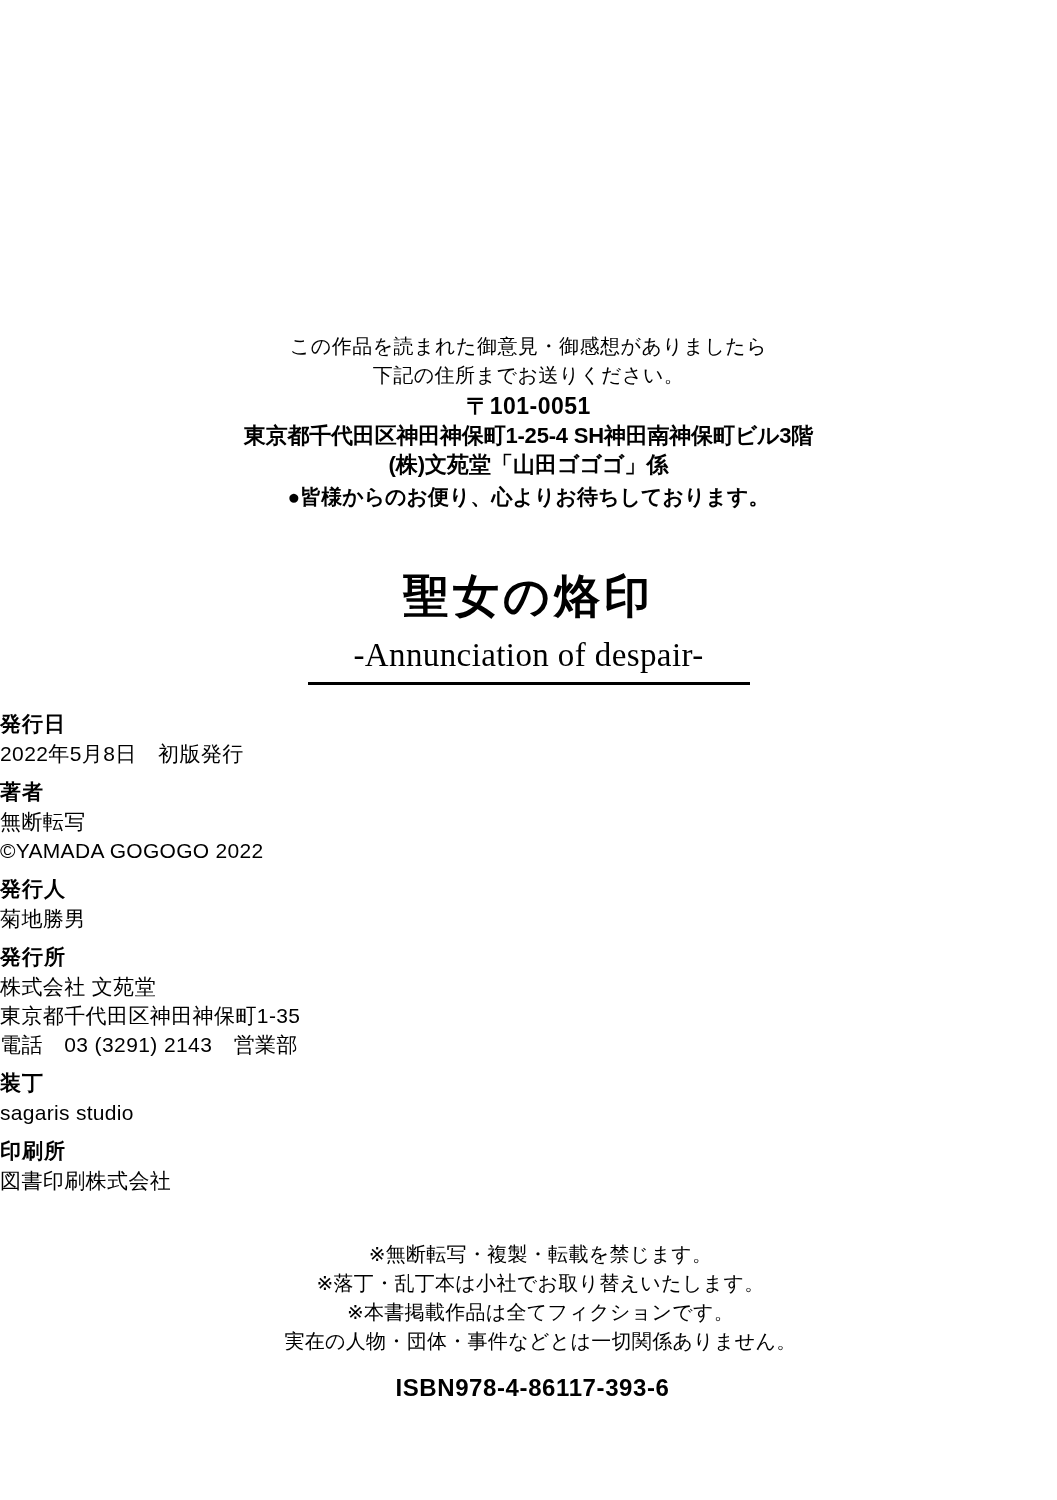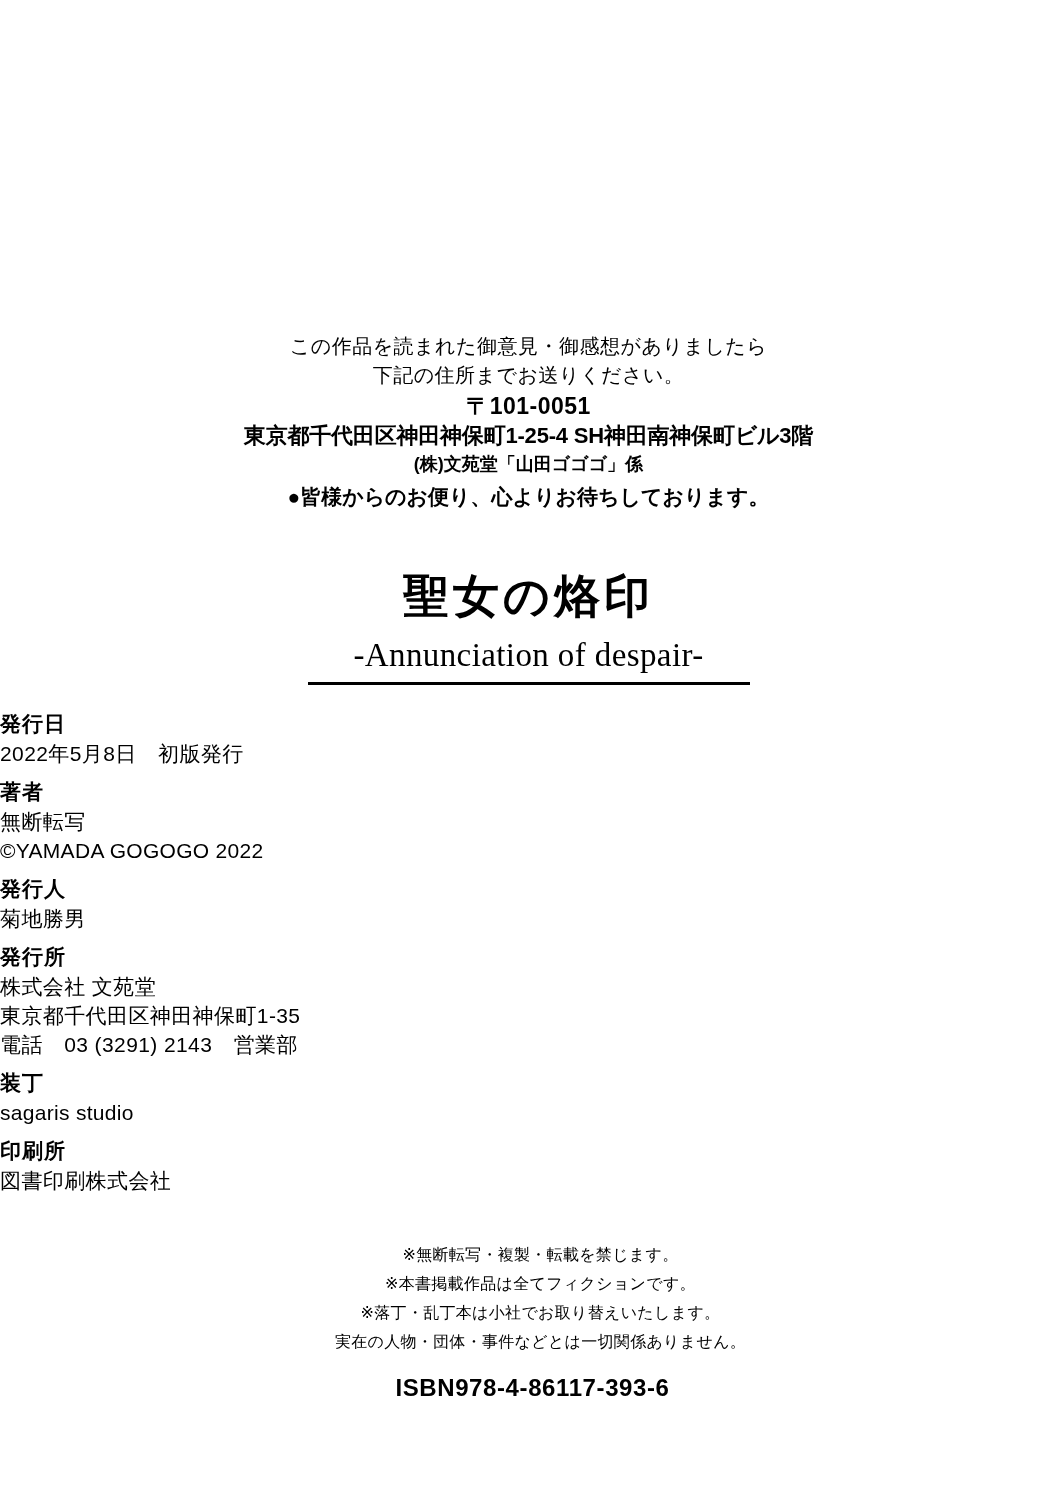--- a/index.html
+++ b/index.html
@@ -42,21 +42,21 @@
     letter-spacing: 0.5px;
     padding-top: 2px;
   }
   .notice-line.addr {
     font-weight: bold;
     font-size: 22px;
     letter-spacing: -0.2px;
   }
   .notice-line.pub {
     font-weight: bold;
-    font-size: 18px;
+    font-size: 22px;
     letter-spacing: 0px;
   }
   .notice-line.last {
     font-size: 21px;
     font-weight: bold;
     letter-spacing: 0px;
     padding-top: 3px;
   }
 
   
@@ -114,21 +114,21 @@
 
   
   .footnotes {
     position: absolute;
     top: 1240px;
     left: 0;
     width: 1057px;
     text-align: center;
   }
   .fn-line {
-    font-size: 16px;
+    font-size: 20px;
     line-height: 29px;
     letter-spacing: 0.3px;
     margin-left: 24px;
   }
 
   
   .isbn {
     position: absolute;
     top: 1374px;
     left: 4px;
@@ -192,20 +192,20 @@
 
     <div class="c-section">
       <div class="c-head">印刷所</div>
       <div class="c-val">図書印刷株式会社</div>
     </div>
 
   </div>
 
   <div class="footnotes">
     <div class="fn-line">※無断転写・複製・転載を禁じます。</div>
+    <div class="fn-line">※落丁・乱丁本は小社でお取り替えいたします。</div>
     <div class="fn-line">※本書掲載作品は全てフィクションです。</div>
-    <div class="fn-line">※落丁・乱丁本は小社でお取り替えいたします。</div>
     <div class="fn-line">実在の人物・団体・事件などとは一切関係ありません。</div>
   </div>
 
   <div class="isbn">ISBN978-4-86117-393-6</div>
 
 </div>
 
 </body></html>

